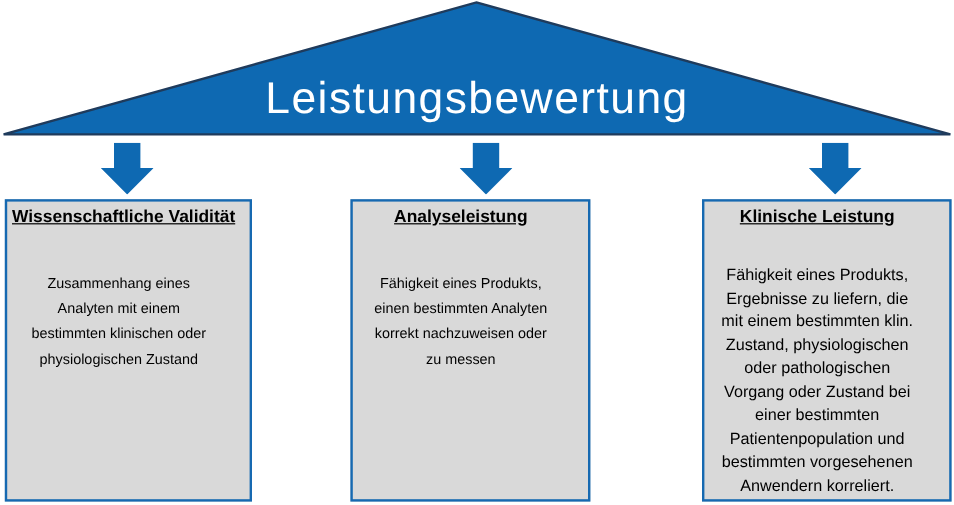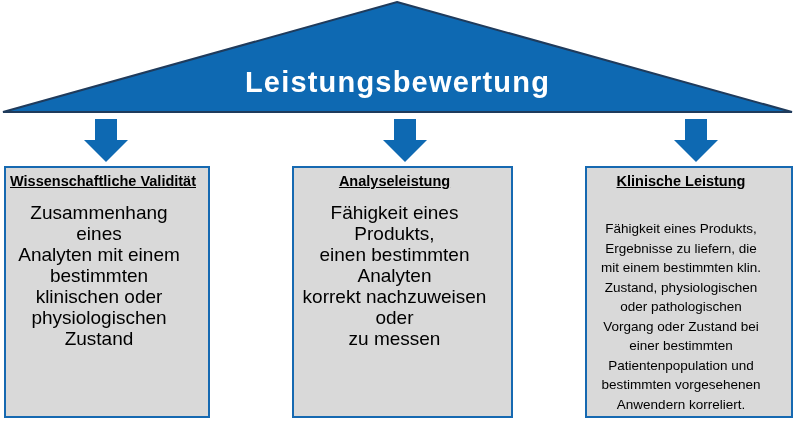--- a/index.html
+++ b/index.html
@@ -25,22 +25,22 @@
     left: 0; top: 0;
     width: 795px; height: 116px;
     display: block;
   }
   .roof-title {
     position: absolute;
     left: 0; top: 63px;
     width: 795px;
     text-align: center;
     color: var(--roof-title-color);
-    font-size: 29px;
-    font-weight: 700;
+    font-size: 37px;
+    font-weight: 400;
     letter-spacing: 1.2px;
     line-height: 38px;
   }
   .arrow-svg {
     position: absolute;
     top: 119px;
     width: 44px; height: 43px;
     display: block;
   }
   .arrow-1 { left: 84px; }
@@ -50,32 +50,32 @@
     position: absolute;
     top: 166px;
     height: 252px;
     background: var(--box-fill);
     border: 2px solid var(--box-border);
     padding: 4px 20px 0 4px;
     color: var(--text-color);
     text-align: center;
   }
   .box-1 { left: 4px;   width: 206px; }
-  .box-2 { left: 292px; width: 221px; }
+  .box-2 { left: 292px; width: 200px; }
   .box-3 { left: 585px; width: 208px; }
   .box-title {
     font-size: 14.5px;
     font-weight: bold;
     text-decoration: underline;
     line-height: 18px;
     white-space: nowrap;
   }
   .box-body {
-    margin-top: 12px;
-    font-size: 19px;
+    margin-top: 36px;
+    font-size: 12px;
     line-height: 21px;
     white-space: pre-line;
   }
   .box-3 .box-body {
     margin-top: 29px;
     font-size: 13.5px;
     line-height: 19.5px;
   }
 </style>
 </head>

